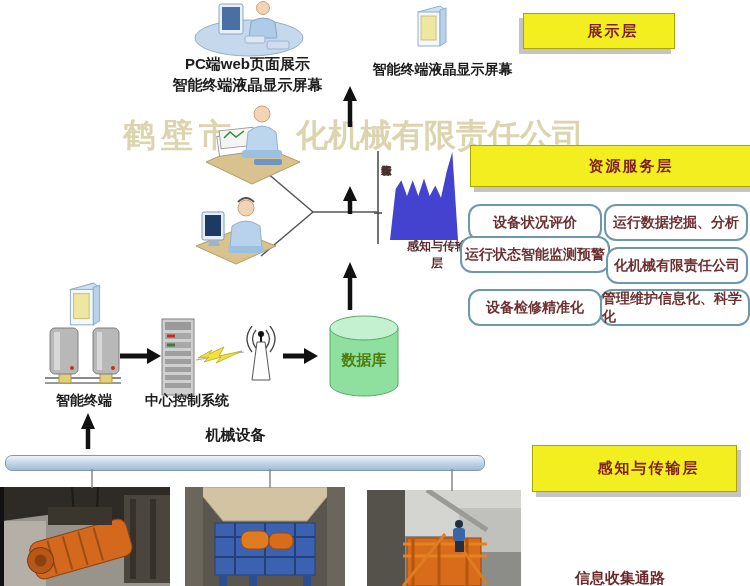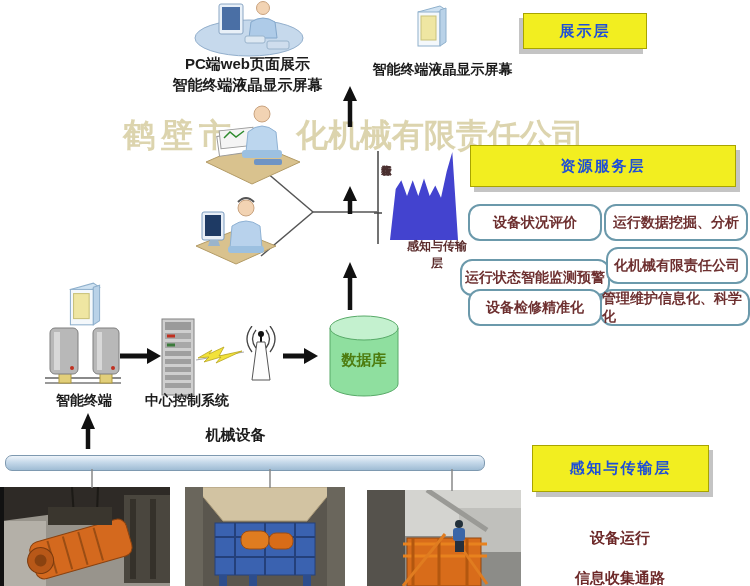--- a/index.html
+++ b/index.html
@@ -3,21 +3,21 @@
 <meta charset="utf-8">
 <style>
   html,body{margin:0;padding:0;background:#fff;}
   #canvas{position:relative;width:750px;height:586px;background:#ffffff;overflow:hidden;
           font-family:"Liberation Sans",sans-serif;}
   .abs{position:absolute;}
   .lbl{color:#1c1c1c;font-weight:bold;text-align:center;line-height:1.35;}
   .maroon{color:#6e2a2a;}
   .layer-box{background:#f2ee20;border:1px solid #a8a400;box-shadow:4px 5px 0 #c4c4c4;
              display:flex;align-items:center;justify-content:center;
-             font-weight:bold;font-size:15px;letter-spacing:2px;color:#1d4ed8;z-index:4;}
+             font-weight:bold;font-size:15px;letter-spacing:2px;color:#7f1d1d;z-index:4;padding-left:28px;}
   .service-box{background:#ffffff;border:2px solid #6b99ab;border-radius:12px;
                display:flex;align-items:center;justify-content:center;
                font-weight:bold;font-size:14px;color:#6e3030;z-index:4;}
   .watermark{z-index:1;font-family:"Liberation Serif",serif;font-weight:bold;
              font-size:32px;color:rgba(214,205,160,0.85);white-space:nowrap;}
   .vtext{writing-mode:vertical-rl;text-orientation:upright;}
   .pipe{background:linear-gradient(#eef4fa,#c6d9ea 45%,#9fbcd4);border:1px solid #7e99b0;
         border-radius:7px;z-index:3;}
   svg{display:block;}
   .icon{z-index:4;}
@@ -91,21 +91,21 @@
   <div class="abs layer-box" style="left: 470px; top: 145px; width: 264px; height: 40px; background: rgb(242, 238, 32);">
     <span>资源服务层</span>
   </div>
 
   <div class="abs service-box" style="left: 468px; top: 204px; width: 130px; height: 33px; border-color: rgb(107, 153, 171);">
     <span>设备状况评价</span>
   </div>
   <div class="abs service-box" style="left: 604px; top: 204px; width: 140px; height: 33px; border-color: rgb(107, 153, 171);">
     <span>运行数据挖掘、分析</span>
   </div>
-  <div class="abs service-box" style="left: 460px; top: 259px; width: 146px; height: 33px; border-color: rgb(107, 153, 171);">
+  <div class="abs service-box" style="left: 460px; top: 236px; width: 146px; height: 33px; border-color: rgb(107, 153, 171);">
     <span>运行状态智能监测预警</span>
   </div>
   <div class="abs service-box" style="left: 606px; top: 247px; width: 138px; height: 33px; border-color: rgb(107, 153, 171);">
     <span>化机械有限责任公司</span>
   </div>
   <div class="abs service-box" style="left: 468px; top: 289px; width: 130px; height: 33px; border-color: rgb(107, 153, 171);">
     <span>设备检修精准化</span>
   </div>
   <div class="abs service-box" style="left: 600px; top: 289px; width: 146px; height: 33px; border-color: rgb(107, 153, 171);">
     <span>管理维护信息化、科学化</span>
@@ -229,21 +229,20 @@
     <g>
       <circle cx="92" cy="34" r="4" fill="#23303a"></circle>
       <rect x="86" y="38" width="12" height="13" rx="3" fill="#3a66a8"></rect>
       <rect x="88" y="51" width="9" height="11" fill="#26303c"></rect>
     </g>
   </svg>
 
   <div class="abs layer-box" style="left: 532px; top: 445px; width: 175px; height: 45px; background: rgb(242, 238, 32);">
     <span>感知与传输层</span>
   </div>
-  <div class="abs lbl caption maroon" style="left:535px;top:528px;width:170px;font-size:15px;">设备运行</div>
   <div class="abs lbl caption maroon" style="left:535px;top:568px;width:170px;font-size:15px;">信息收集通路</div>
 
   <svg class="abs" style="left:0;top:0;z-index:3;pointer-events:none;" width="750" height="586" viewBox="0 0 750 586">
     <line x1="266" y1="172" x2="313" y2="212" stroke="#555" stroke-width="1.5"></line>
     <line x1="261" y1="256" x2="313" y2="212" stroke="#555" stroke-width="1.5"></line>
     <line x1="313" y1="212" x2="377" y2="212" stroke="#555" stroke-width="1.5"></line>
 
     <g>
       <line x1="350" y1="127" x2="350" y2="99" stroke="#111" stroke-width="4.5"></line>
       <polygon points="343,101 357,101 350,86" fill="#111"></polygon>

